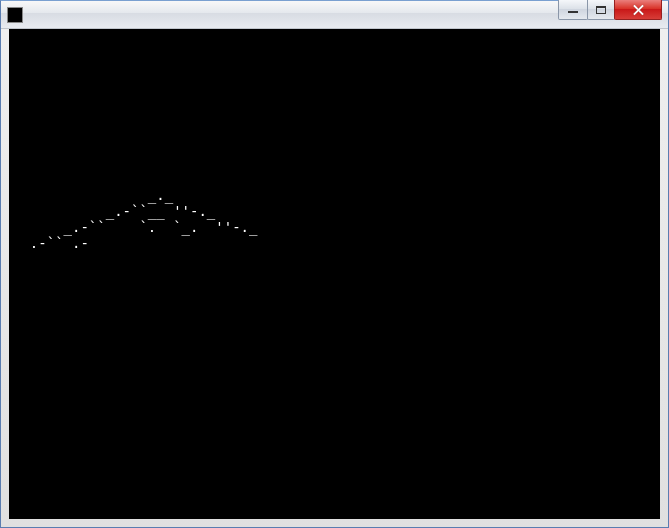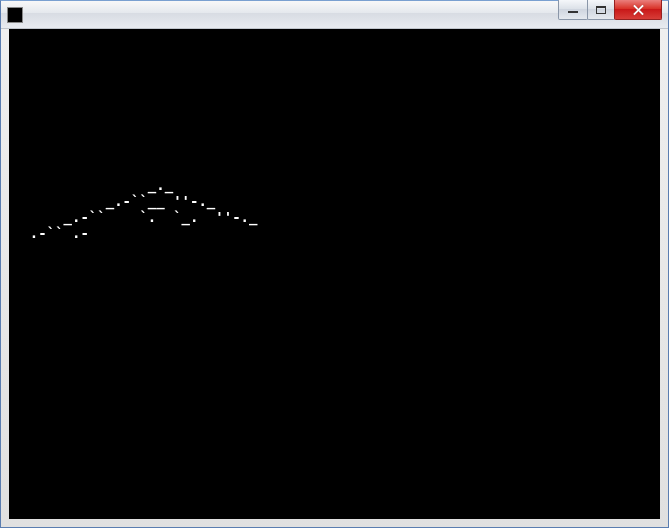--- a/index.html
+++ b/index.html
@@ -121,23 +121,22 @@
     .close-glyph::before { transform: rotate(45deg); }
     .close-glyph::after { transform: rotate(-45deg); }
 
     .terminal {
       position: absolute;
       left: 8px;
       top: 28px;
       right: 8px;
       bottom: 8px;
       background: #000;
-      padding: 4px 4px;
+      padding: 14px 4px;
       overflow: hidden;
-      font-weight: bold;
     }
     .term-pre {
       font-family: "NSimSun", "SimSun", Consolas, monospace;
       font-size: 14px;
       line-height: 16px;
       color: #ffffff;
       white-space: pre;
       letter-spacing: 0px;
     }
   </style>

